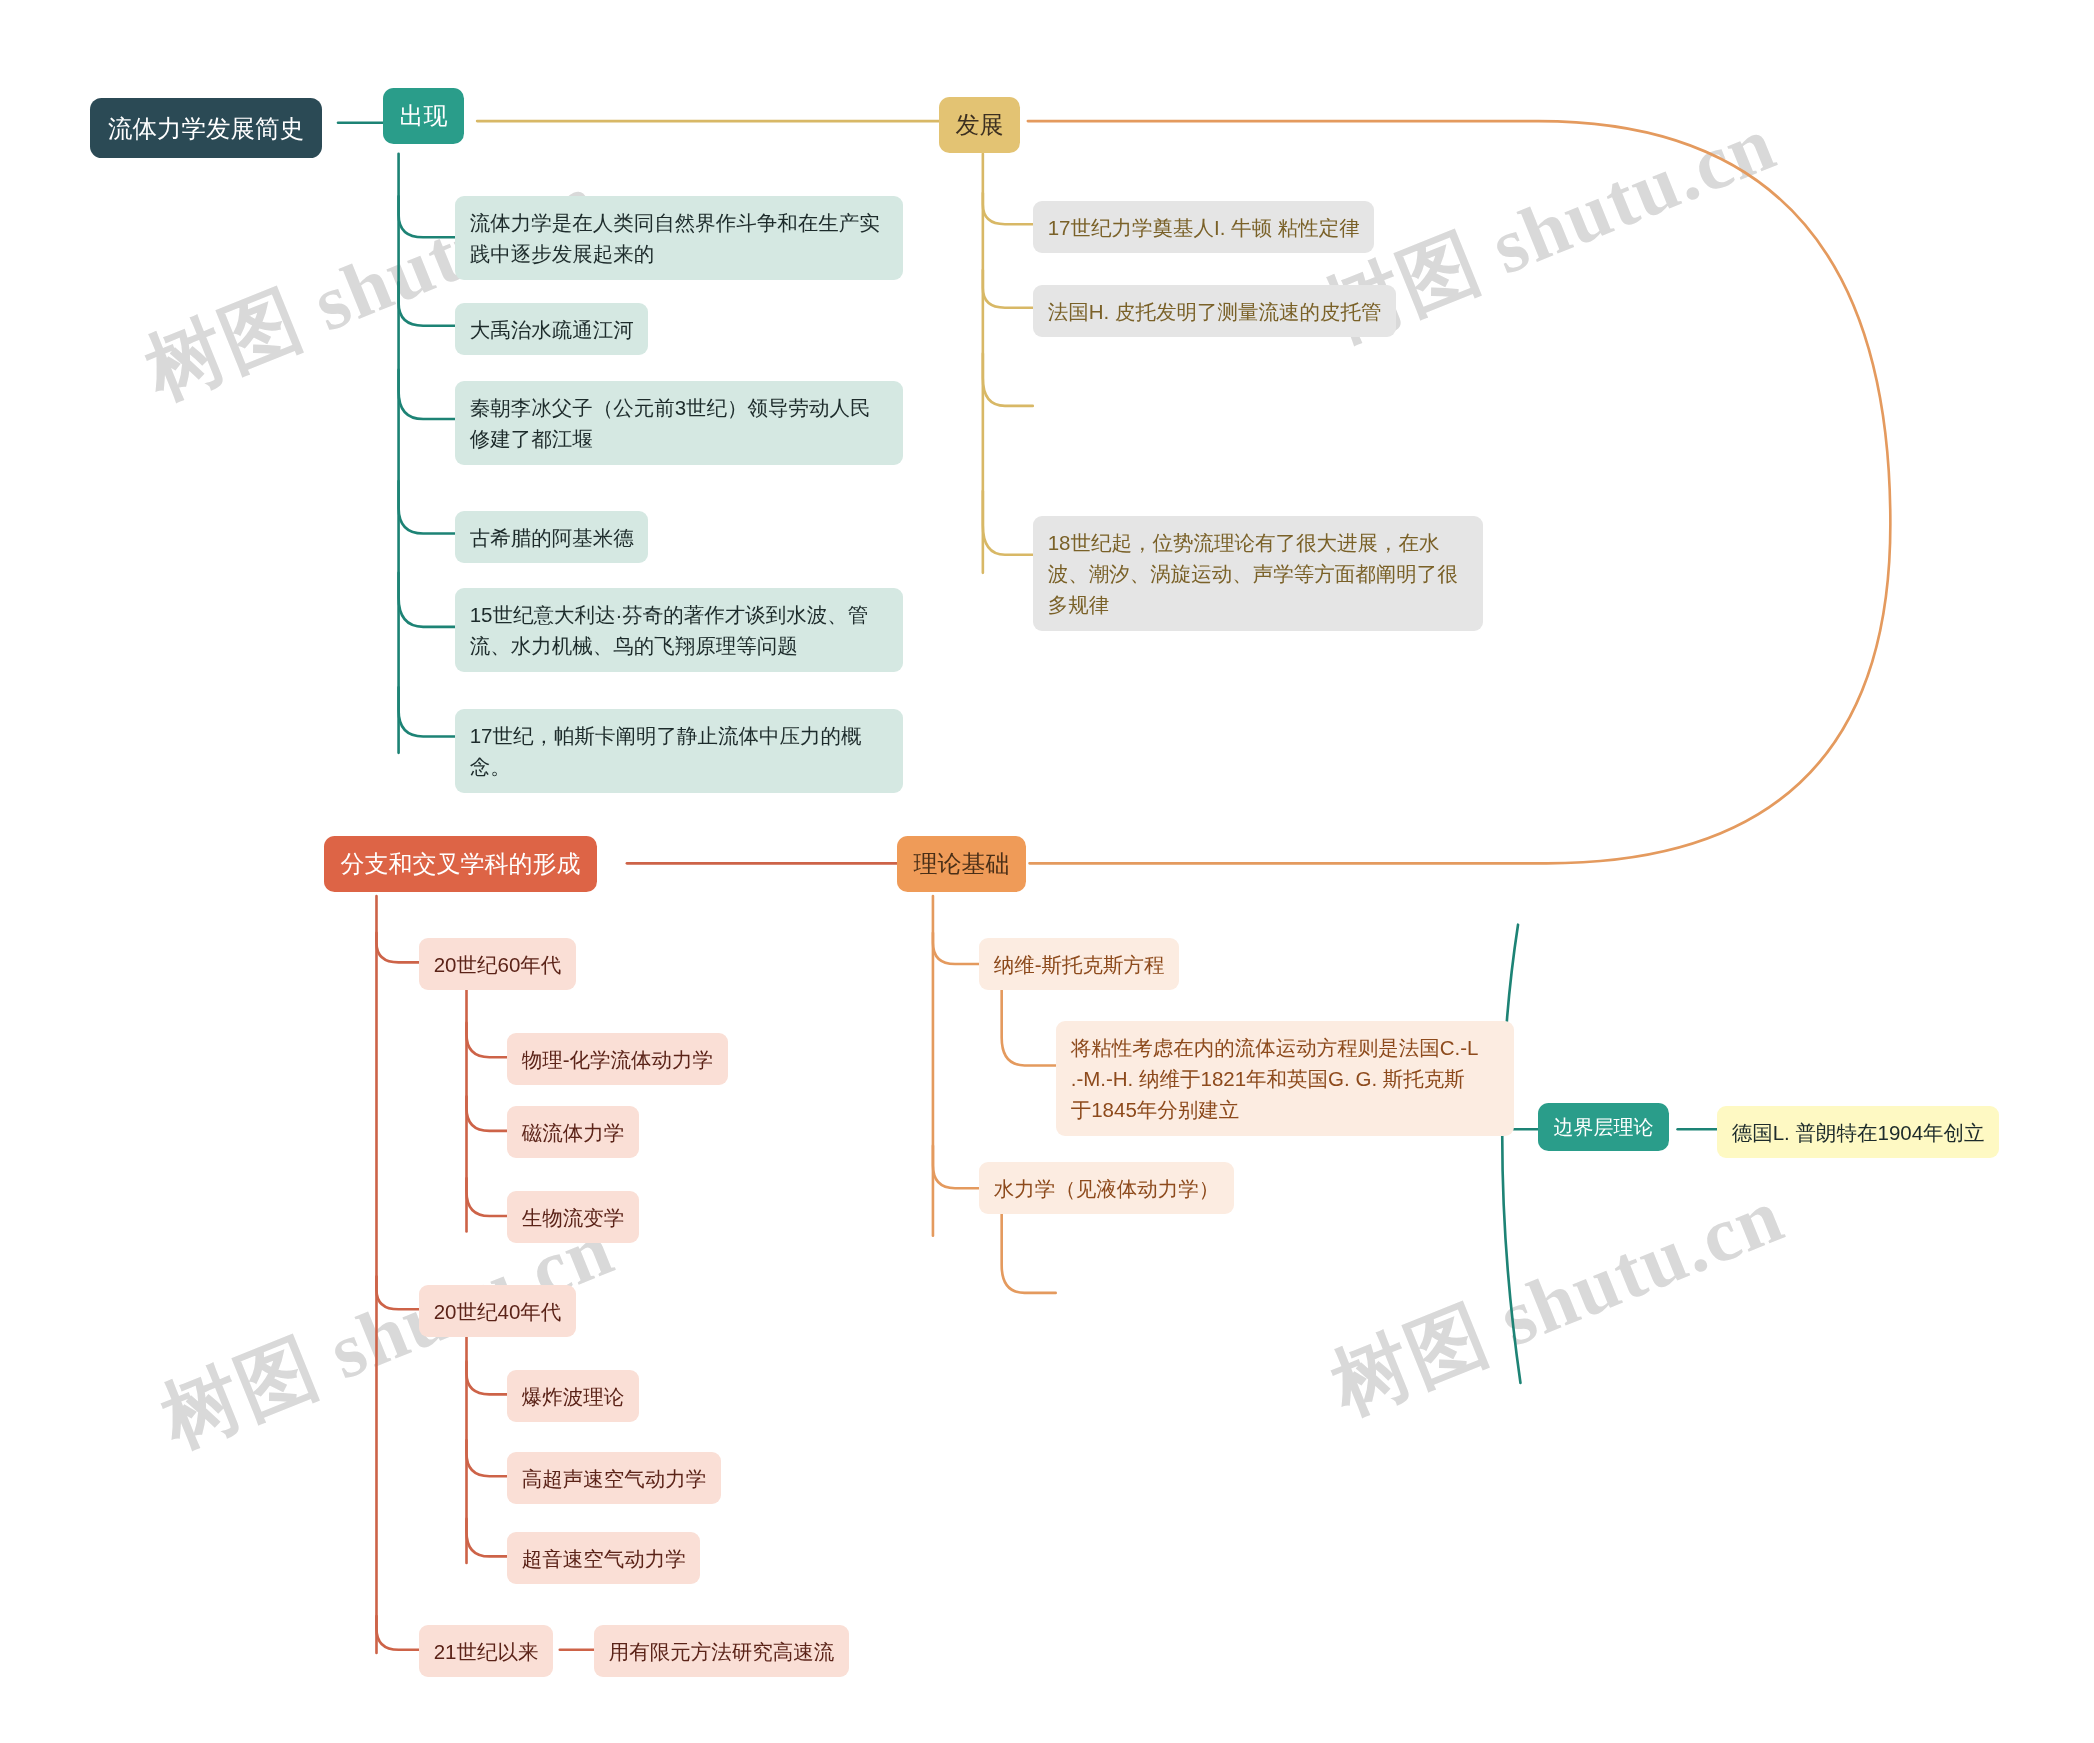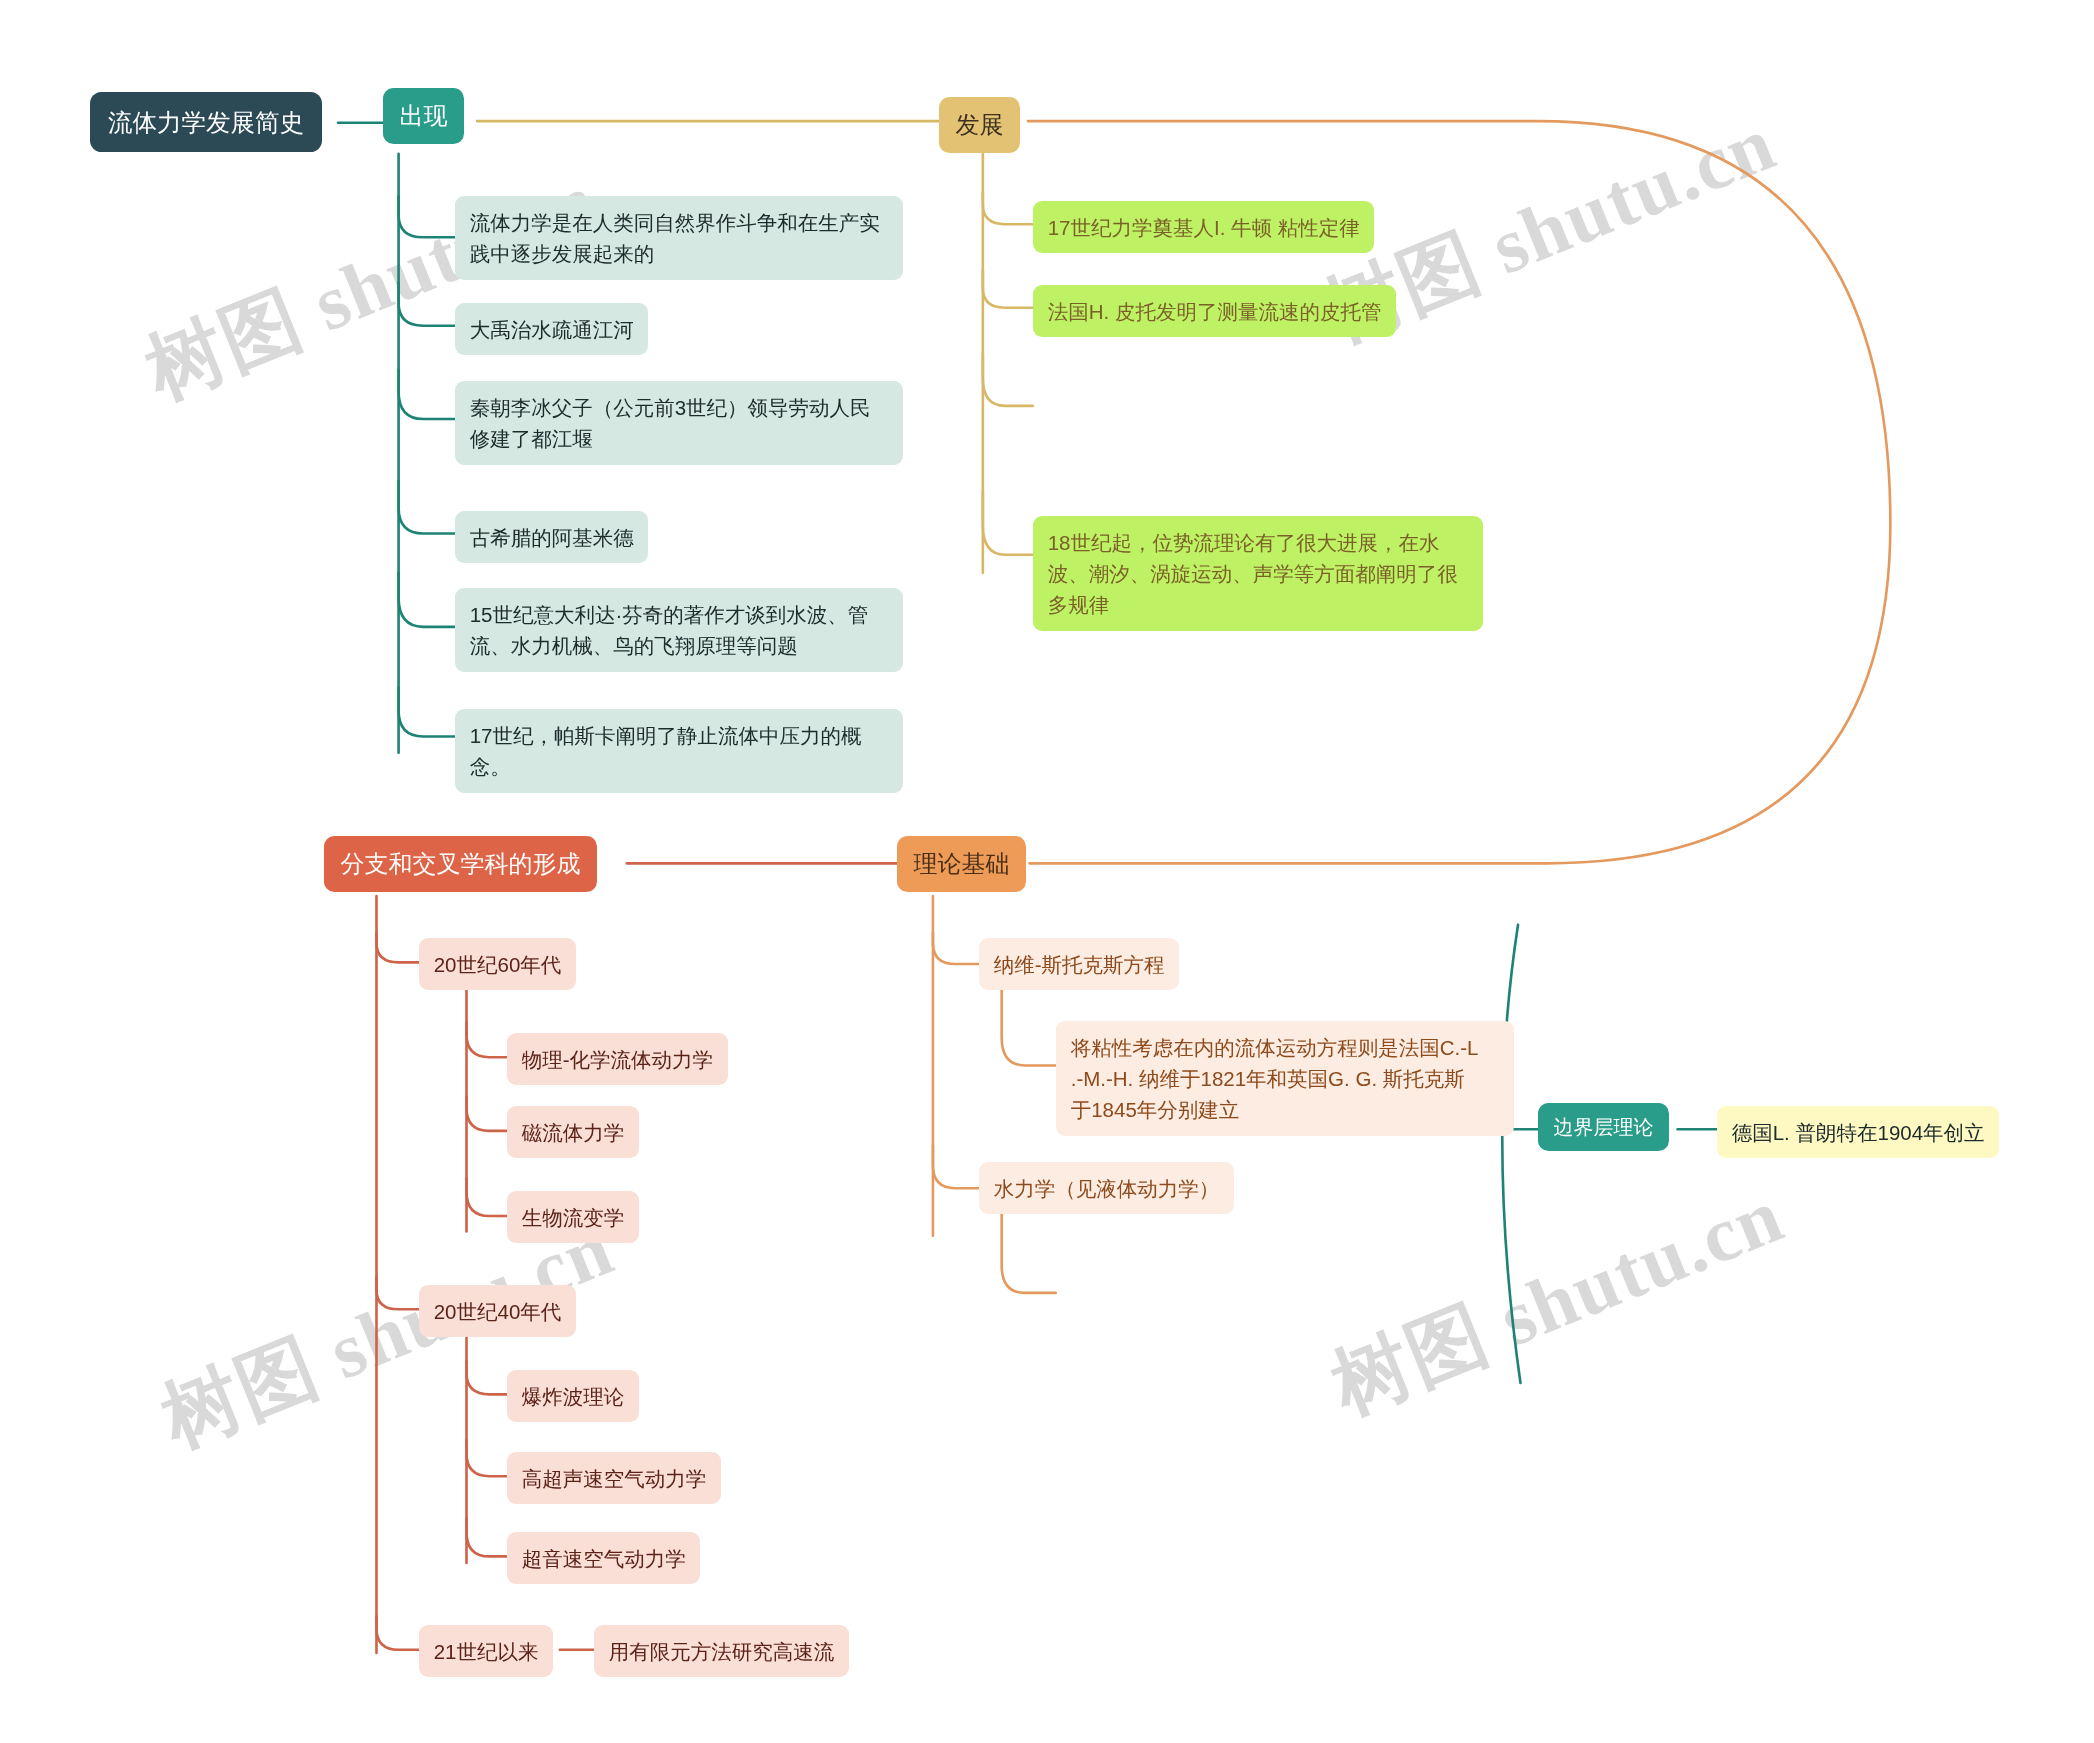--- a/index.html
+++ b/index.html
@@ -57,21 +57,21 @@
   .l1.redorange{background:#dd6446;}
   .l1.orange{background:#ef9b58;color:#4a2f17;}
   .l1.tealsm{background:#2a9d8a;font-size:20px;padding:9px 15.5px;}
   
   .leaf{
     font-size:20.5px;
     padding:10.6px 14.7px;
     border-radius:9px;
   }
   .leaf.mint{background:#d5e8e2;color:#1d2b2b;}
-  .leaf.cream{background:#bef264;color:#7a6128;}
+  .leaf.cream{background:#e5e5e5;color:#7a6128;}
   .leaf.blush{background:#fadfd6;color:#5b2318;}
   .leaf.peach{background:#fcece1;color:#8d4a1c;}
   .leaf.mint2{background:#fef9c3;color:#1d2b2b;}
 </style>
 </head>
 <body>
 
 <div id="stage">
 
   <div class="wm" style="left:131px;top:327px;">树图 shutu.cn</div>
@@ -129,21 +129,21 @@
 
       <path d="M1224,1484 V1546 Q1224,1580 1252,1580 H1290" stroke="#e49a5e"></path>
 
       <path d="M1855,1130 Q1815,1390 1858,1690" stroke="#1d8375"></path>
       <path d="M1831,1380 H1880" stroke="#1d8375"></path>
       <path d="M2050,1380 H2098" stroke="#1d8375"></path>
 
     </g>
   </svg>
 
-  <div class="node root" style="left:90px;top:92px;">流体力学发展简史</div>
+  <div class="node root" style="left:90px;top:98px;">流体力学发展简史</div>
 
   <div class="node l1 teal" style="left:383px;top:88px;">出现</div>
 
   <div class="node leaf mint" style="left:455px;top:196px;width:448px;">流体力学是在人类同自然界作斗争和在生产实
 践中逐步发展起来的</div>
   <div class="node leaf mint" style="left:455px;top:303px;">大禹治水疏通江河</div>
   <div class="node leaf mint" style="left:455px;top:381px;width:448px;">秦朝李冰父子（公元前3世纪）领导劳动人民
 修建了都江堰</div>
   <div class="node leaf mint" style="left:455px;top:511px;">古希腊的阿基米德</div>
   <div class="node leaf mint" style="left:455px;top:588px;width:448px;">15世纪意大利达·芬奇的著作才谈到水波、管

